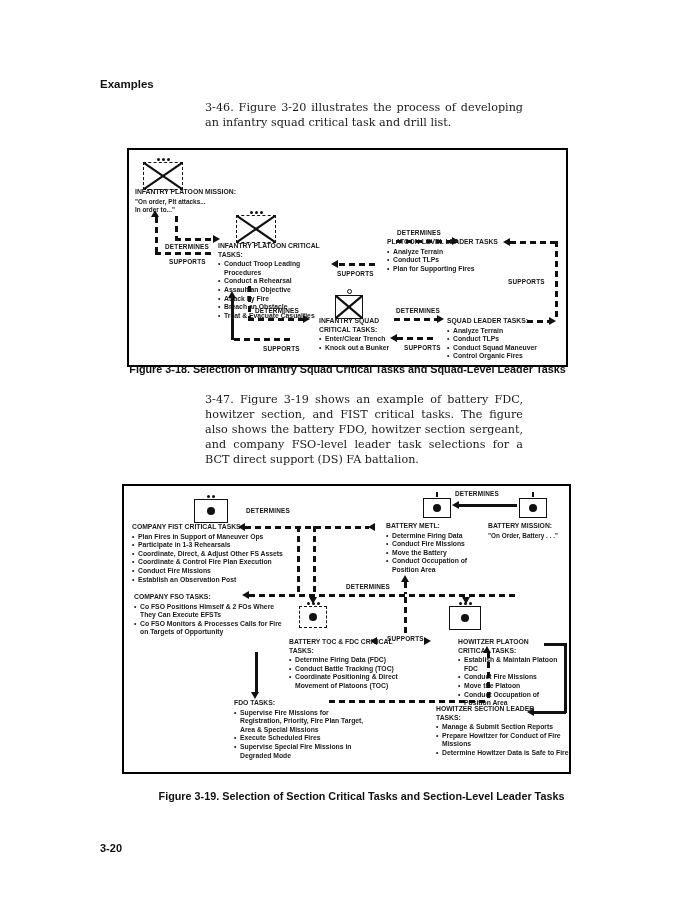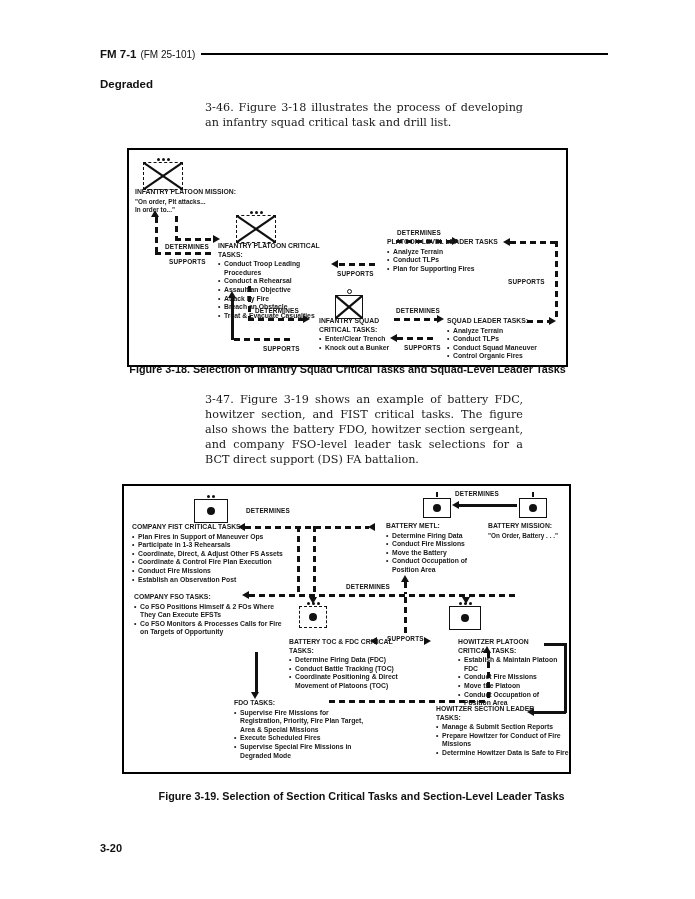--- a/index.html
+++ b/index.html
@@ -60,28 +60,23 @@
   .sbox svg{position:absolute;left:0;top:0;width:100%;height:100%;}
   .sbox svg line{stroke:#111;stroke-width:2.4;}
   .sbox .dot{position:absolute;left:50%;top:50%;width:8px;height:8px;margin:-4px 0 0 -4px;
              border-radius:50%;background:#111;}
 </style>
 </head>
 <body>
 
 <div class="page">
 
-  <div class="hdr">
-    <span class="b">FM 7-1</span>
-    <span class="r">(FM 25-101)</span>
-    <span class="rule"></span>
-  </div>
-
-  <div class="h-examples">Degraded</div>
-  <div class="para" id="para346">3-46. Figure 3-18 illustrates the process of developing an infantry squad critical task and drill list.</div>
+
+  <div class="h-examples">Examples</div>
+  <div class="para" id="para346">3-46. Figure 3-20 illustrates the process of developing an infantry squad critical task and drill list.</div>
 
   <div class="figure" id="fig318">
 
     <div class="sym" style="left:14px;top:5px;">
       <span class="ticks t-dot">
           <i></i>
           <i></i>
           <i></i>
         </span>
       <span class="sbox dashed" style="width:40px;height:28px;">

